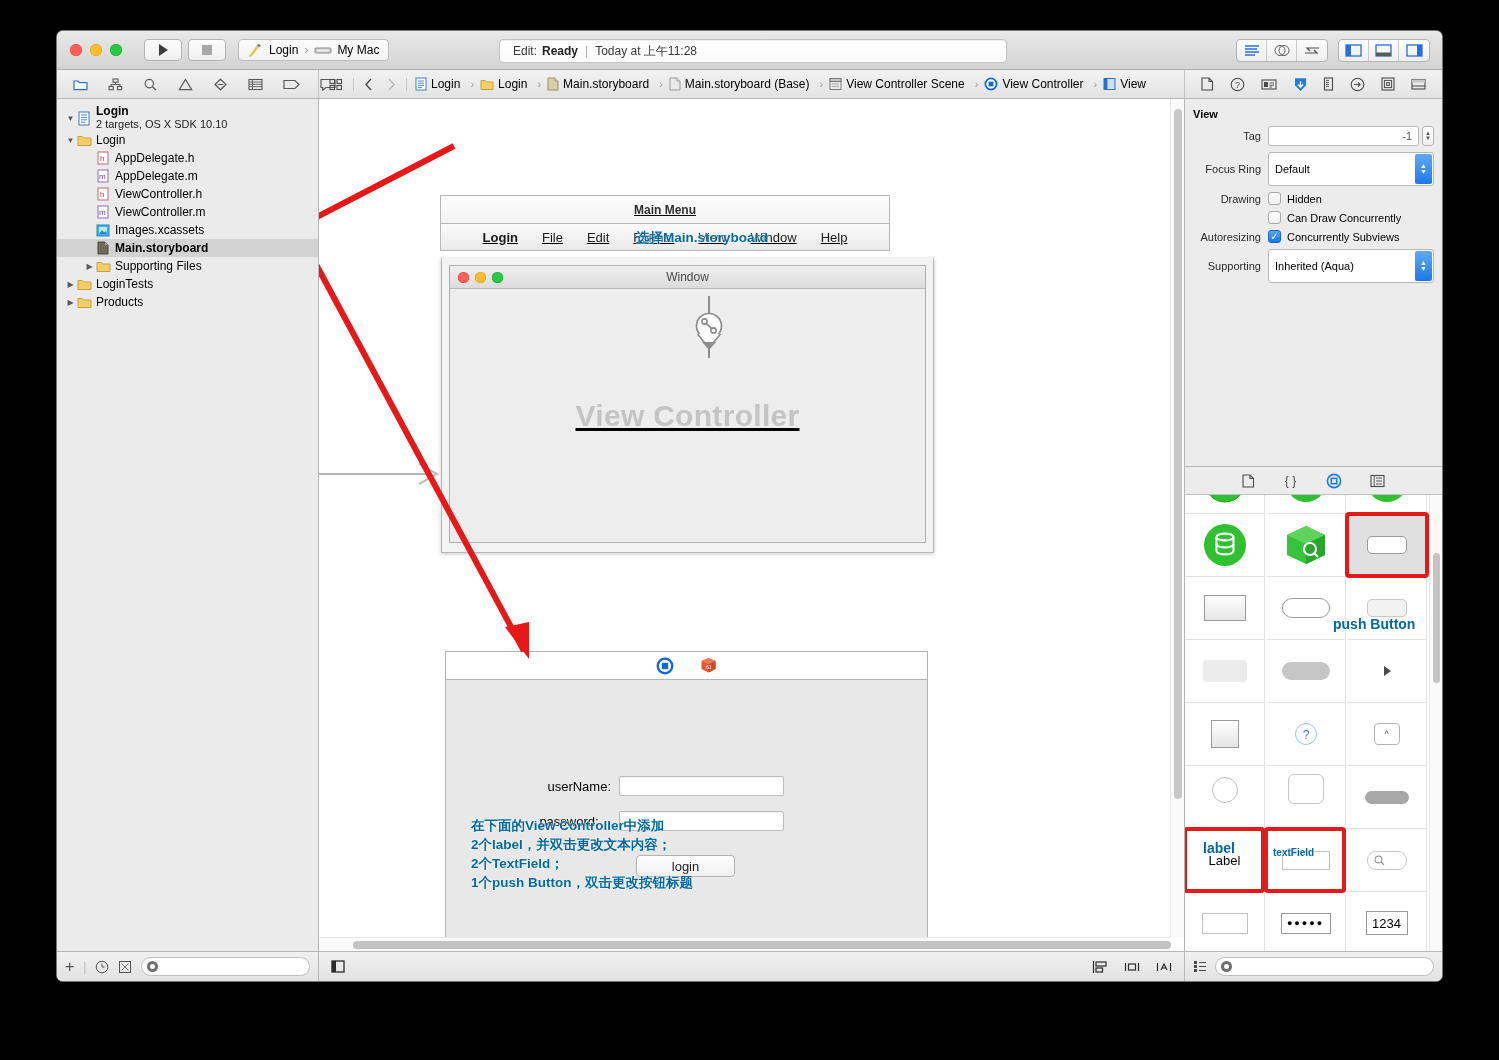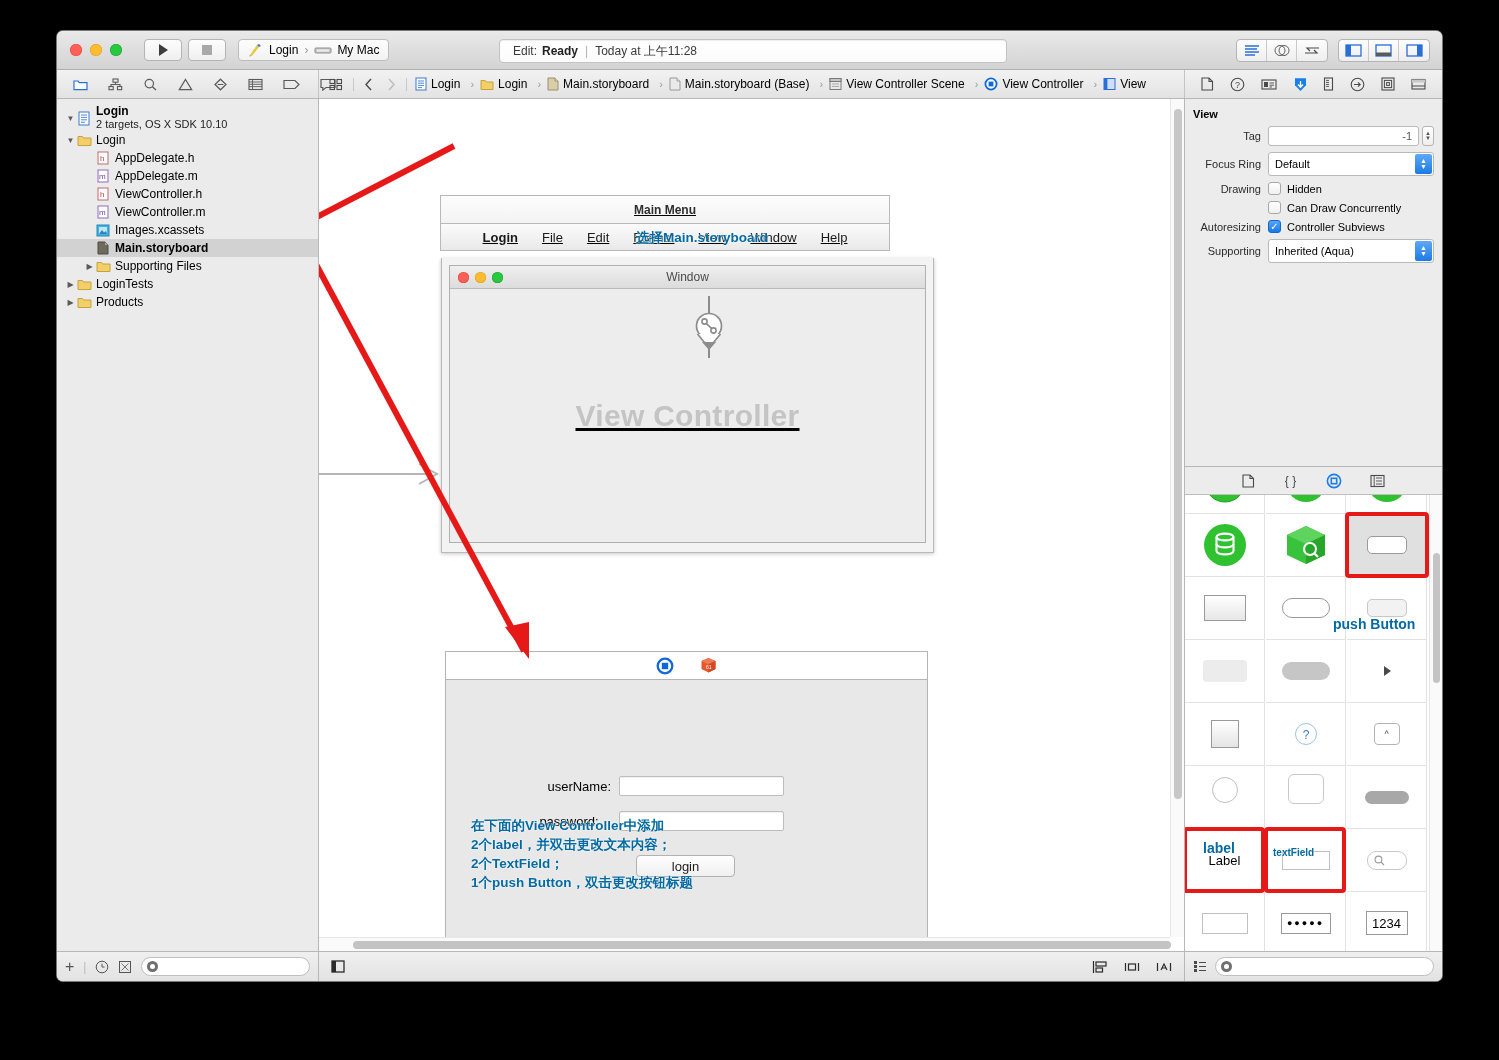--- a/index.html
+++ b/index.html
@@ -151,21 +151,21 @@
   .ffield{
     flex:1; height:20px; background:#fff; border:1px solid #b9b9b9; border-radius:3px;
     display:flex; align-items:center; justify-content:flex-end; padding-right:6px;
     font-size:11px; color:#555;
   }
   .stepper{ width:12px; height:20px; margin-left:3px; display:flex; flex-direction:column;
             border:1px solid #b5b5b5; border-radius:3px; background:linear-gradient(#fff,#eee);
             align-items:center; justify-content:center; font-size:6px; line-height:5px;
             color:#555;}
   .popbtn{
-    flex:1; height:24px; background:#fff; border:1px solid #b9b9b9; border-radius:3px;
+    flex:1; height:34px; background:#fff; border:1px solid #b9b9b9; border-radius:3px;
     display:flex; align-items:center; padding-left:6px; font-size:11px; position:relative;
   }
   .popbtn .arrows2{
     position:absolute; right:1px; top:1px; bottom:1px; width:17px;
     background:linear-gradient(#5fa9f5,#1b7ae8); border-radius:2px;
     display:flex; align-items:center; justify-content:center; color:#fff;
     font-size:7px; line-height:6px; flex-direction:column;
   }
   .cb{ width:13px;height:13px;border:1px solid #a8a8a8;border-radius:3px;
        background:linear-gradient(#fff,#f0f0f0); margin-right:6px; flex:0 0 13px;}
@@ -878,21 +878,21 @@
           <div class="cbrow">
             <span class="cb"></span>
             <span>Can Draw Concurrently</span>
           </div>
         </div>
 
         <div class="frow">
           <div class="flabel">Autoresizing</div>
           <div class="cbrow">
             <span class="cb on">✓</span>
-            <span>Controller Subviews</span>
+            <span>Concurrently Subviews</span>
           </div>
         </div>
 
         <div class="frow">
           <div class="flabel">Supporting</div>
           <div class="popbtn">
             <span>Inherited (Aqua)</span>
             <span class="arrows2">▲<br>▼</span>
           </div>
         </div>

